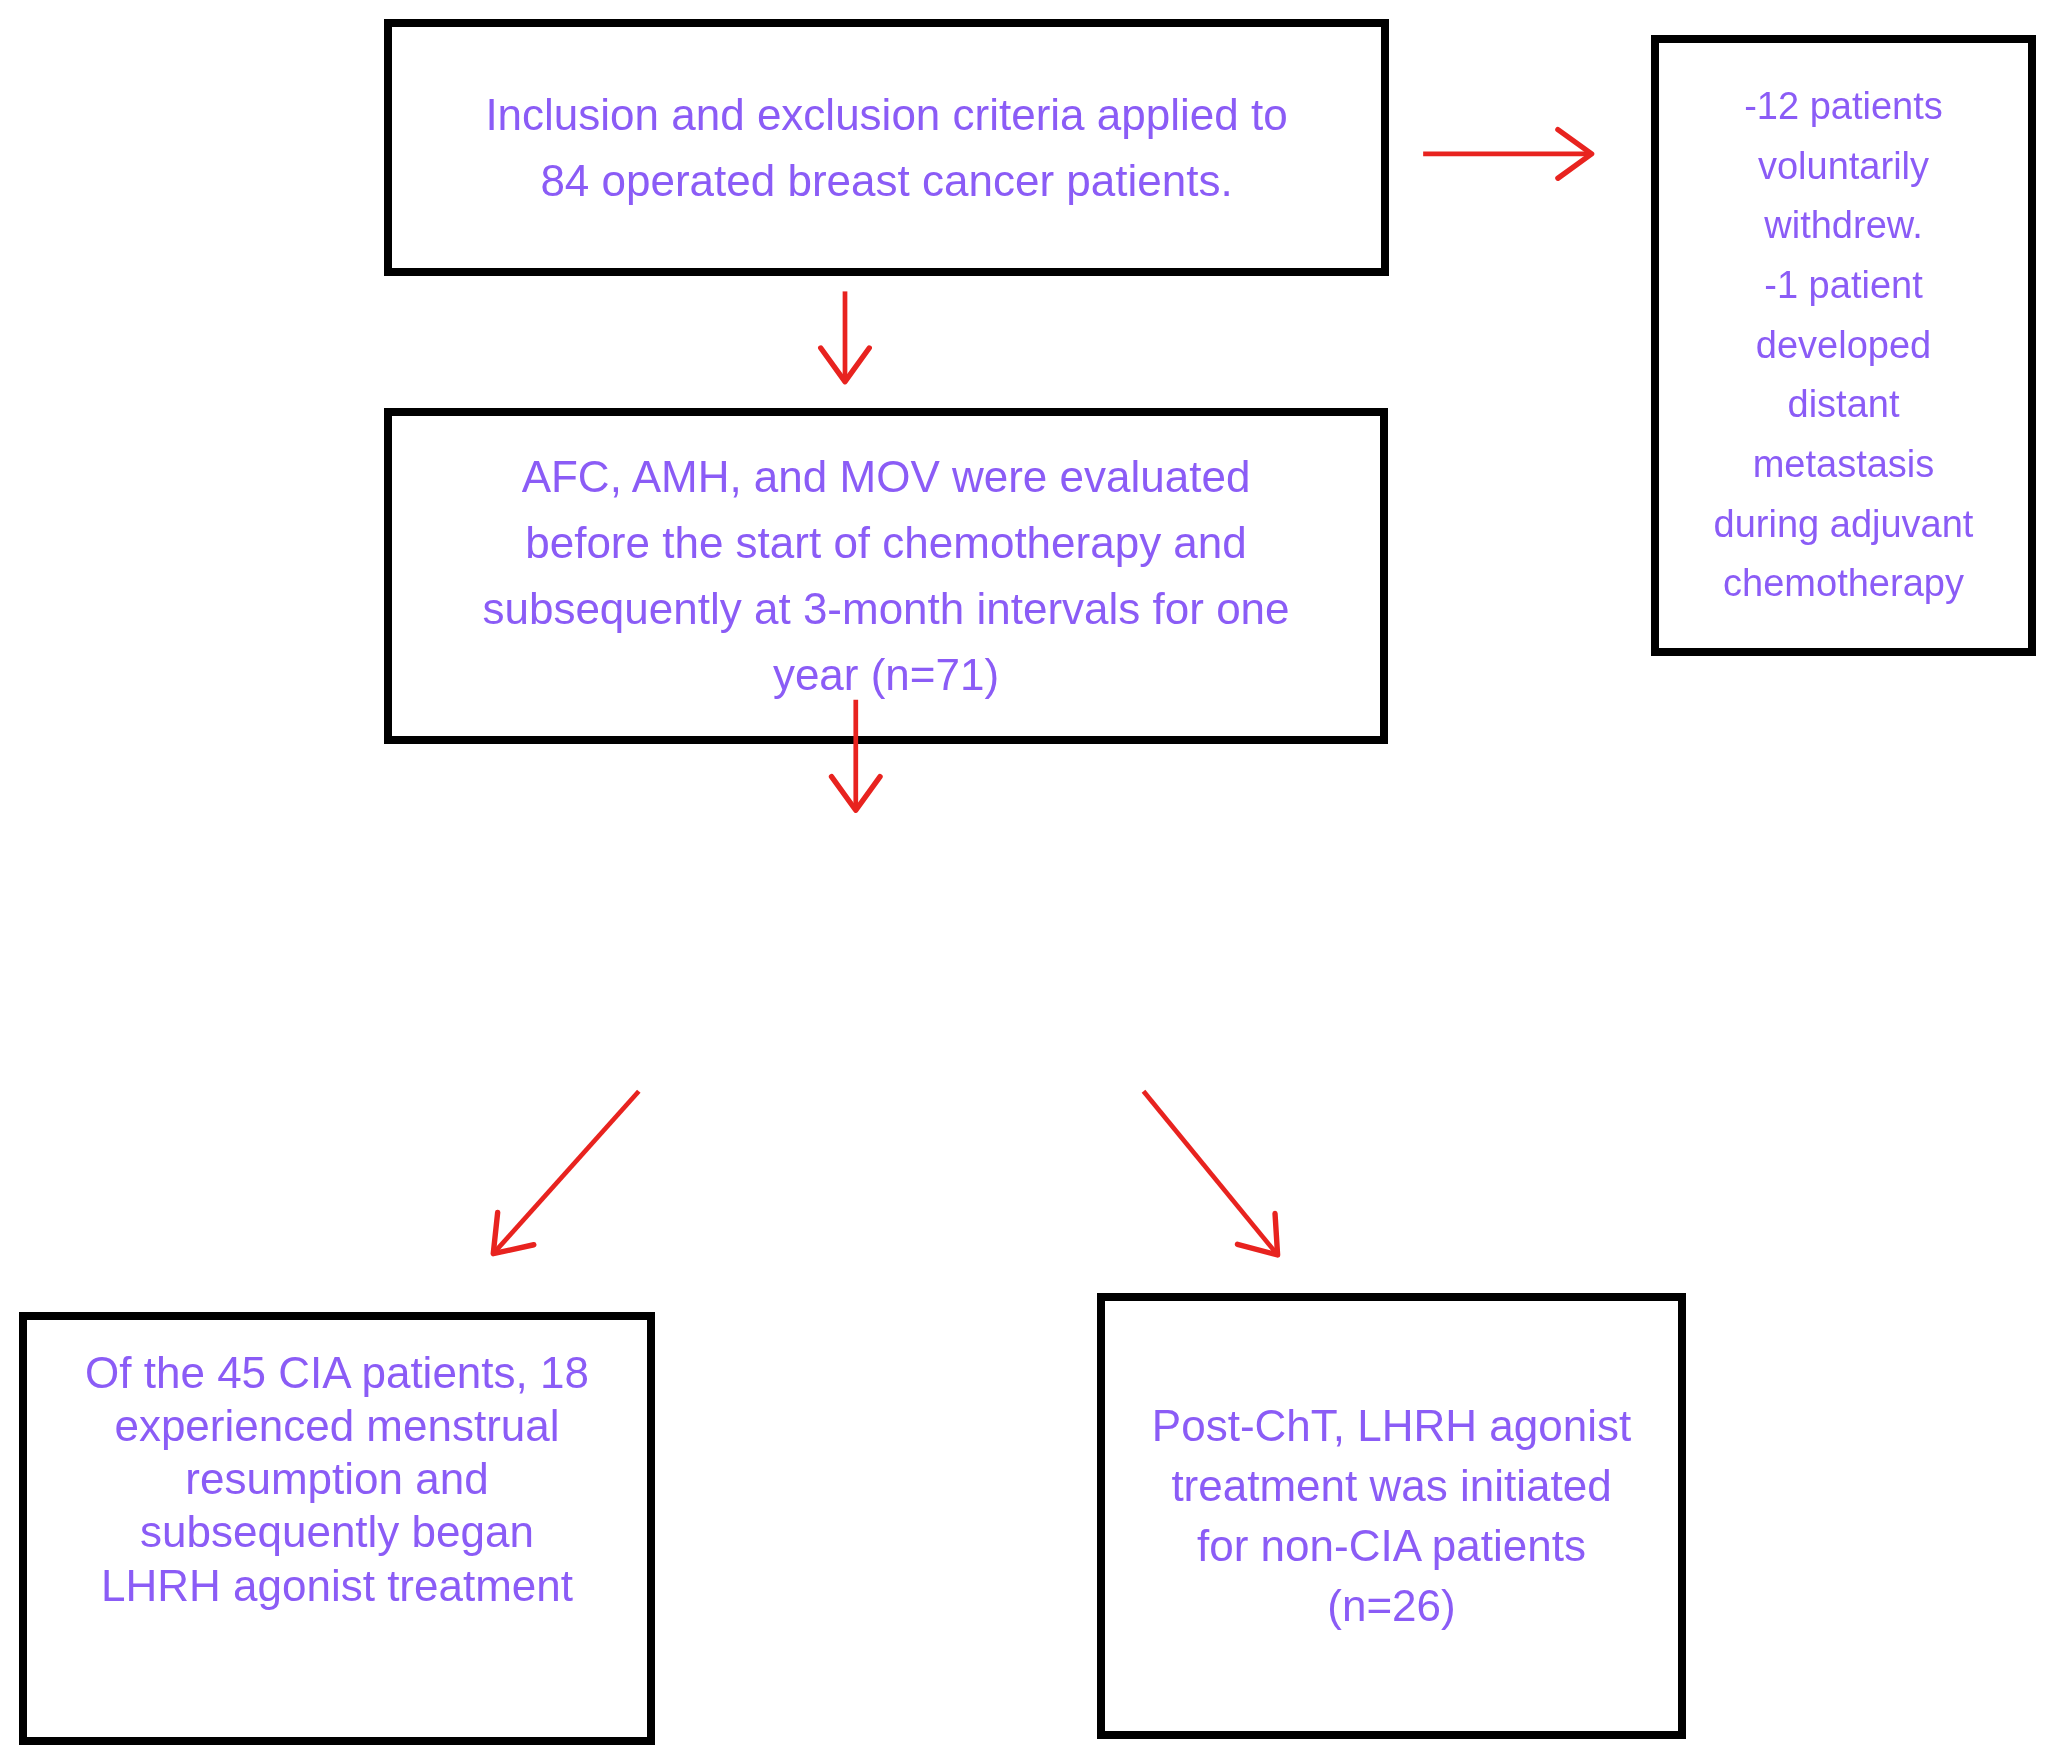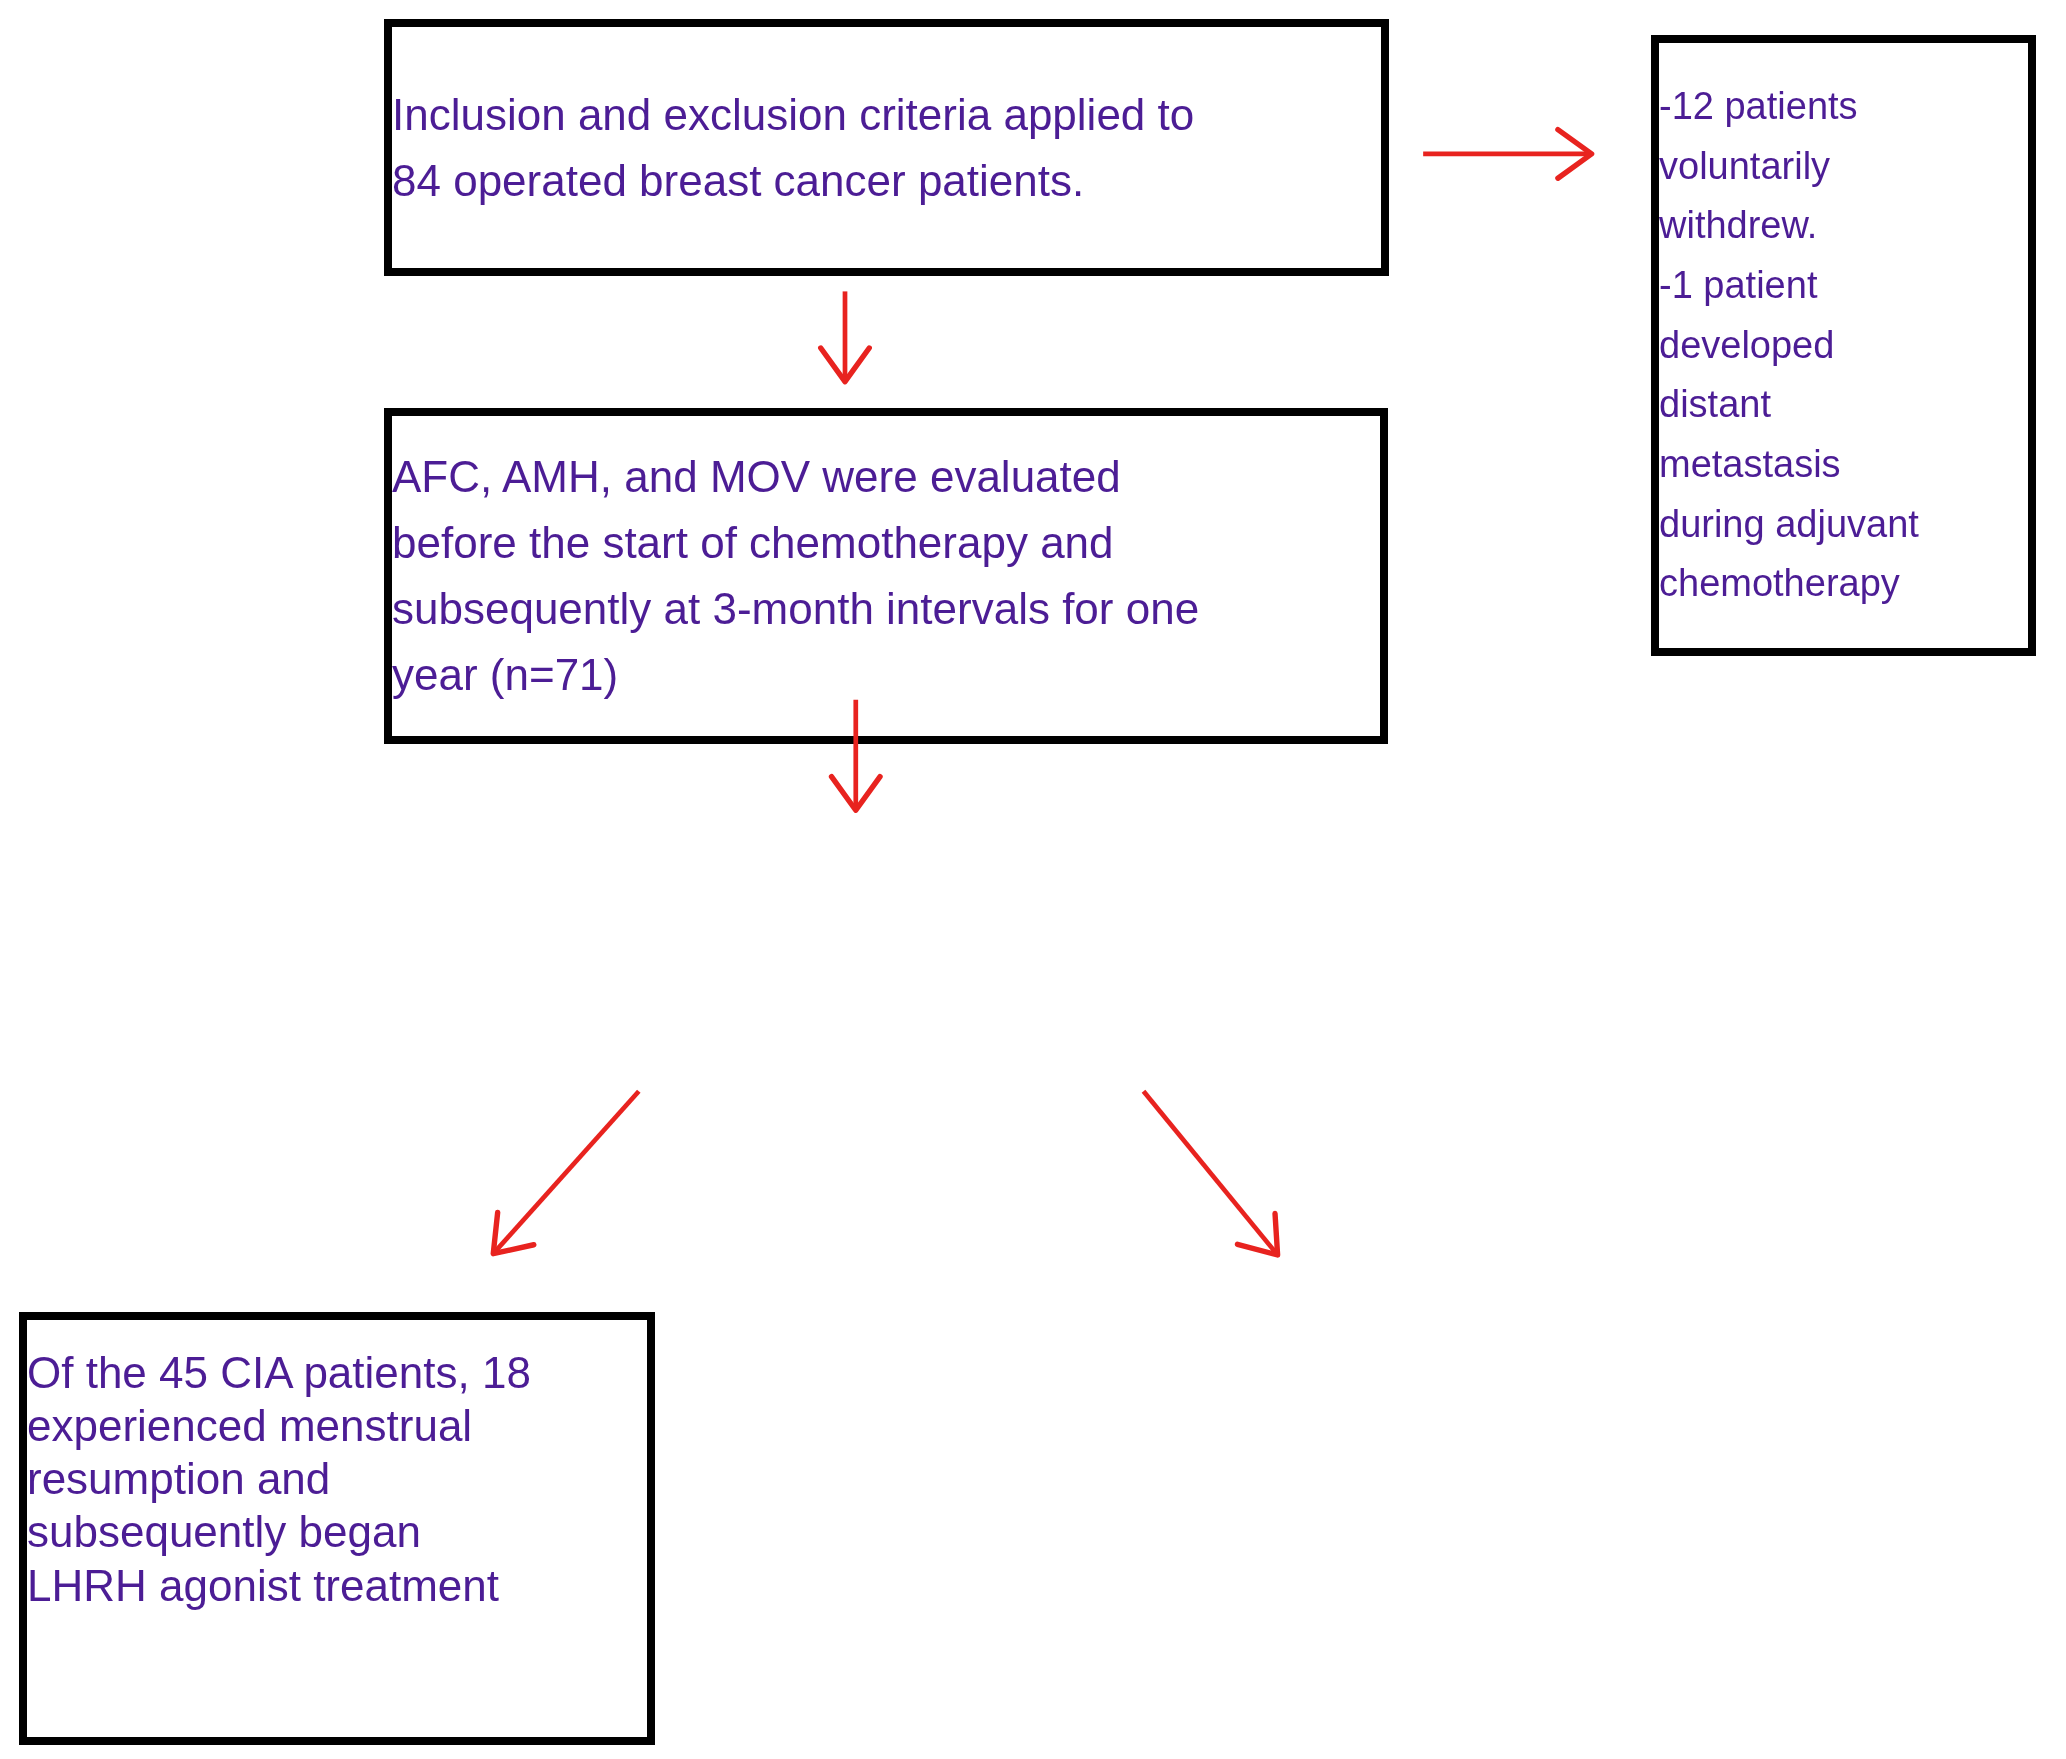--- a/index.html
+++ b/index.html
@@ -19,23 +19,23 @@
     position: absolute;
     box-sizing: border-box;
     border: 8px solid #000000;
     background: #ffffff;
     display: flex;
     align-items: center;
     justify-content: center;
     text-align: center;
   }
   .fc-text {
-    color: #4c1d95;
+    color: #8b5cf6;
     white-space: pre-line;
-    text-align: left;
+    text-align: center;
     width: 100%;
   }
   
   .box-criteria   { left: 384px;  top: 19px;   width: 1005px; height: 257px; }
   .box-evaluation { left: 384px;  top: 408px;  width: 1004px; height: 336px; }
   .box-monitoring { left: 384px;  top: 821px; width: 1004px; height: 268px; }
   .box-criteria .fc-text,
   .box-evaluation .fc-text,
   .box-monitoring .fc-text {
     font-size: 44px;
@@ -100,20 +100,26 @@
 
 
   <div class="fc-box box-cia">
     <div class="fc-text">Of the 45 CIA patients, 18
 experienced menstrual
 resumption and
 subsequently began
 LHRH agonist treatment</div>
   </div>
 
+  <div class="fc-box box-noncia">
+    <div class="fc-text">Post-ChT, LHRH agonist
+treatment was initiated
+for non-CIA patients
+(n=26)</div>
+  </div>
 
   <svg class="arrow-layer" viewBox="0 0 3066 2611" xmlns="http://www.w3.org/2000/svg">
     <defs>
       <marker id="ah" markerUnits="userSpaceOnUse" orient="auto" markerWidth="140" markerHeight="140" viewBox="-70 -70 140 140" refX="0" refY="0">
         <path d="M -50 -36 L 0 0 L -50 36" fill="none" stroke="#e8231f" stroke-width="8" stroke-linecap="round" stroke-linejoin="round"></path>
       </marker>
     </defs>
     <line x1="2112" y1="228" x2="2362" y2="228" stroke="#e8231f" stroke-width="7" marker-end="url(#ah)"></line>
     <line x1="1254" y1="432" x2="1254" y2="566" stroke="#e8231f" stroke-width="7" marker-end="url(#ah)"></line>
     <line x1="1270" y1="1038" x2="1270" y2="1202" stroke="#e8231f" stroke-width="7" marker-end="url(#ah)"></line>

